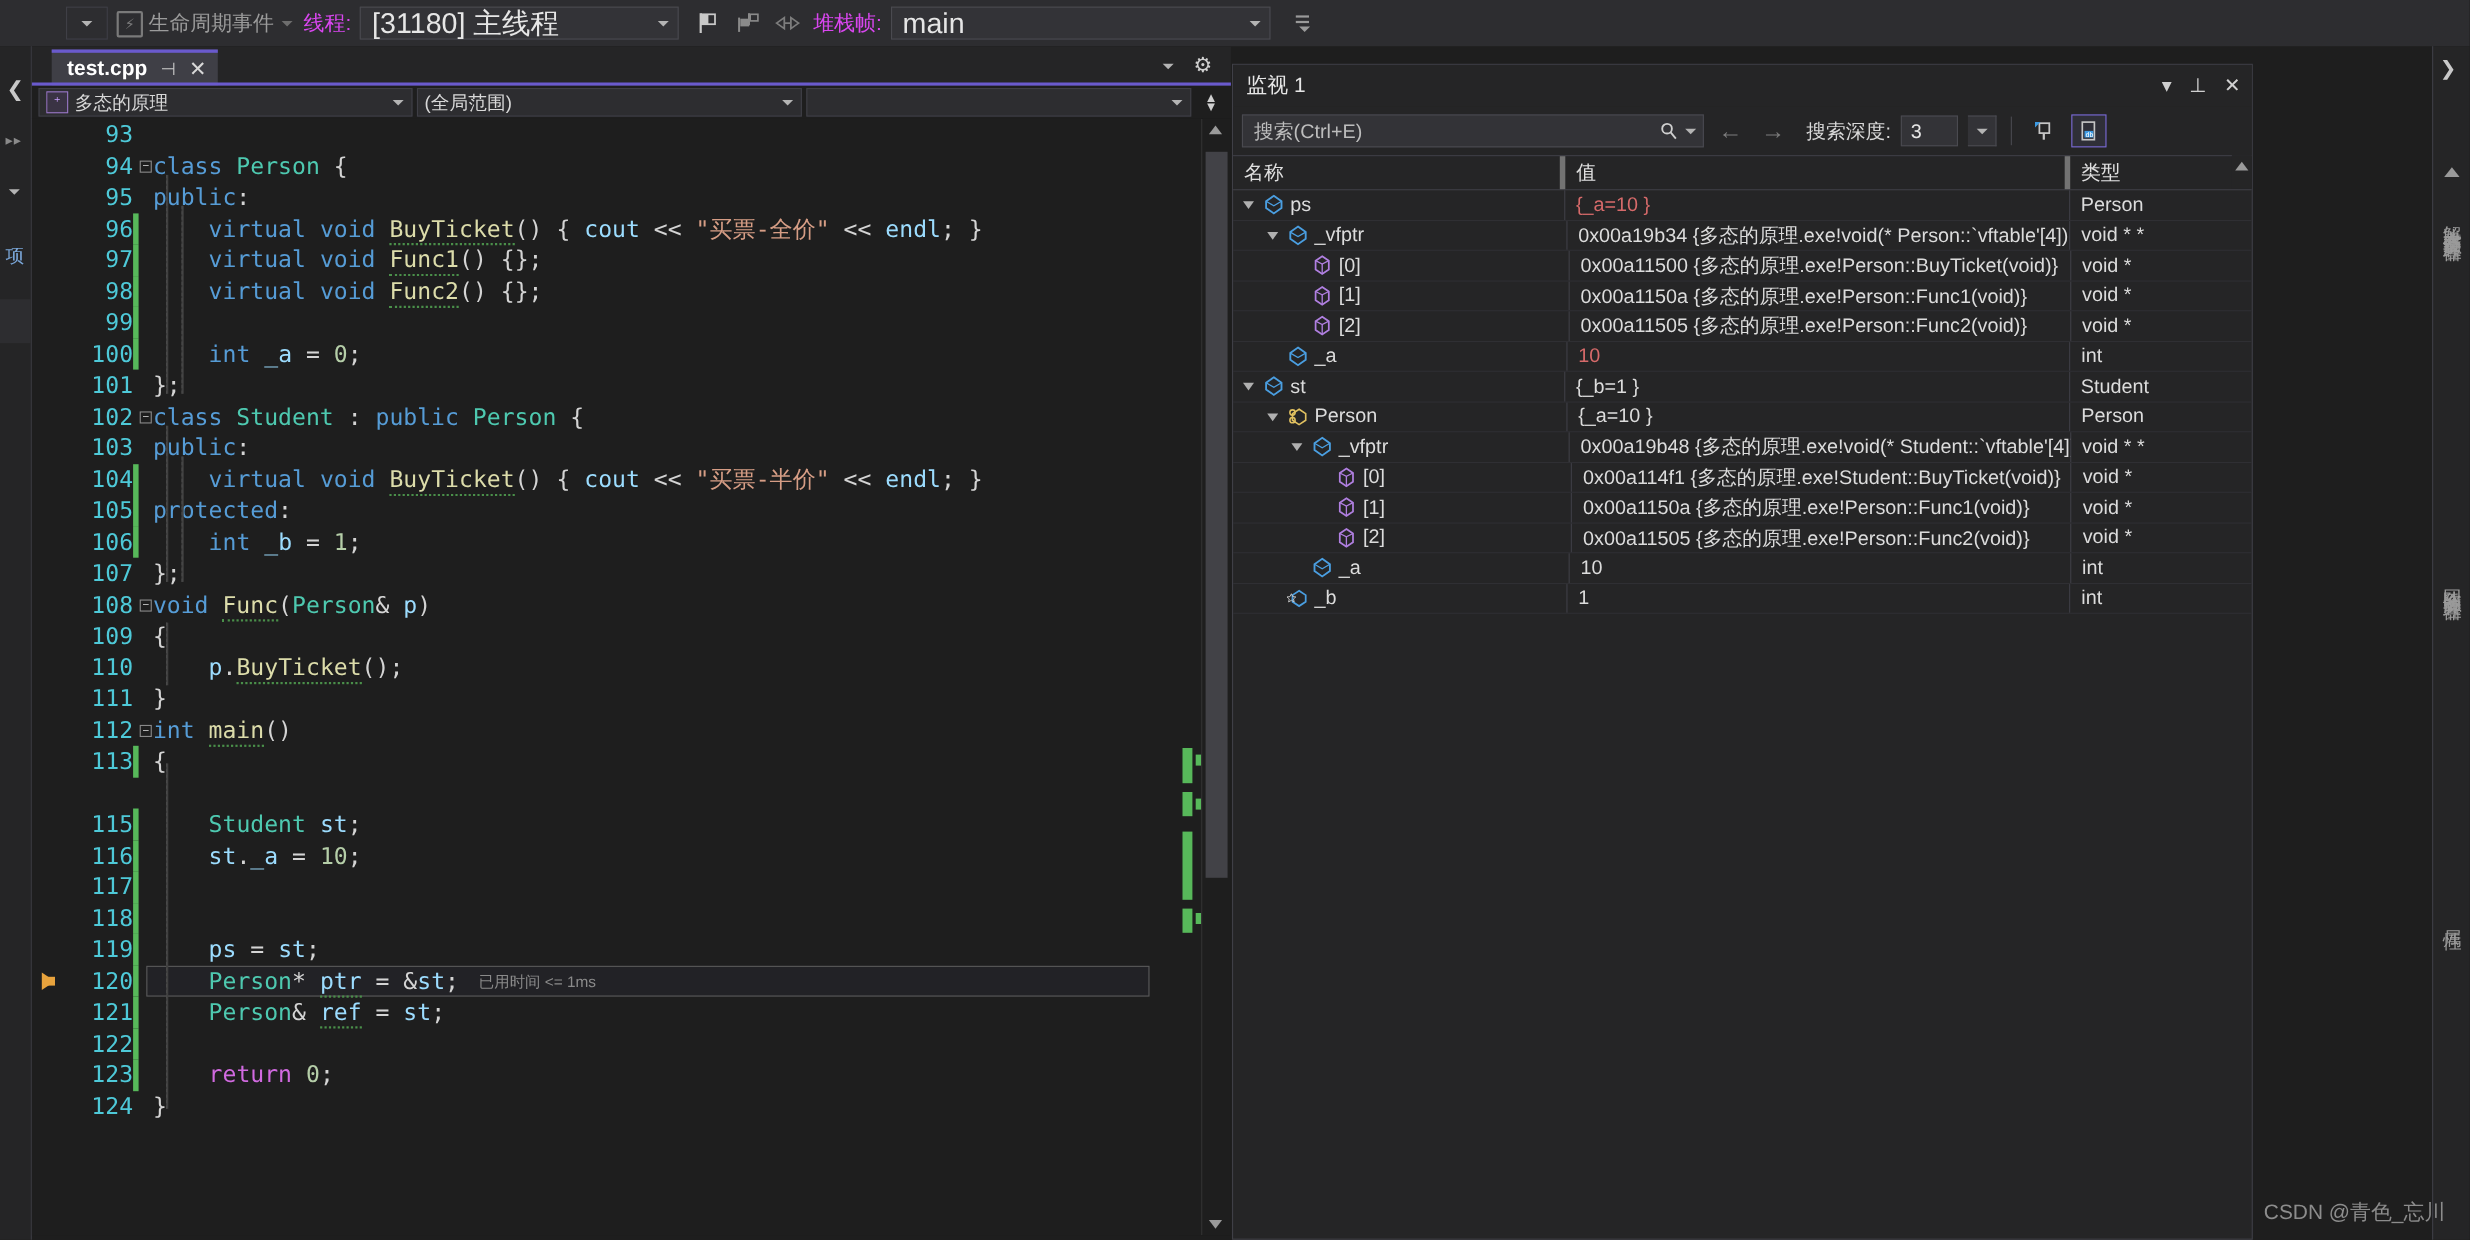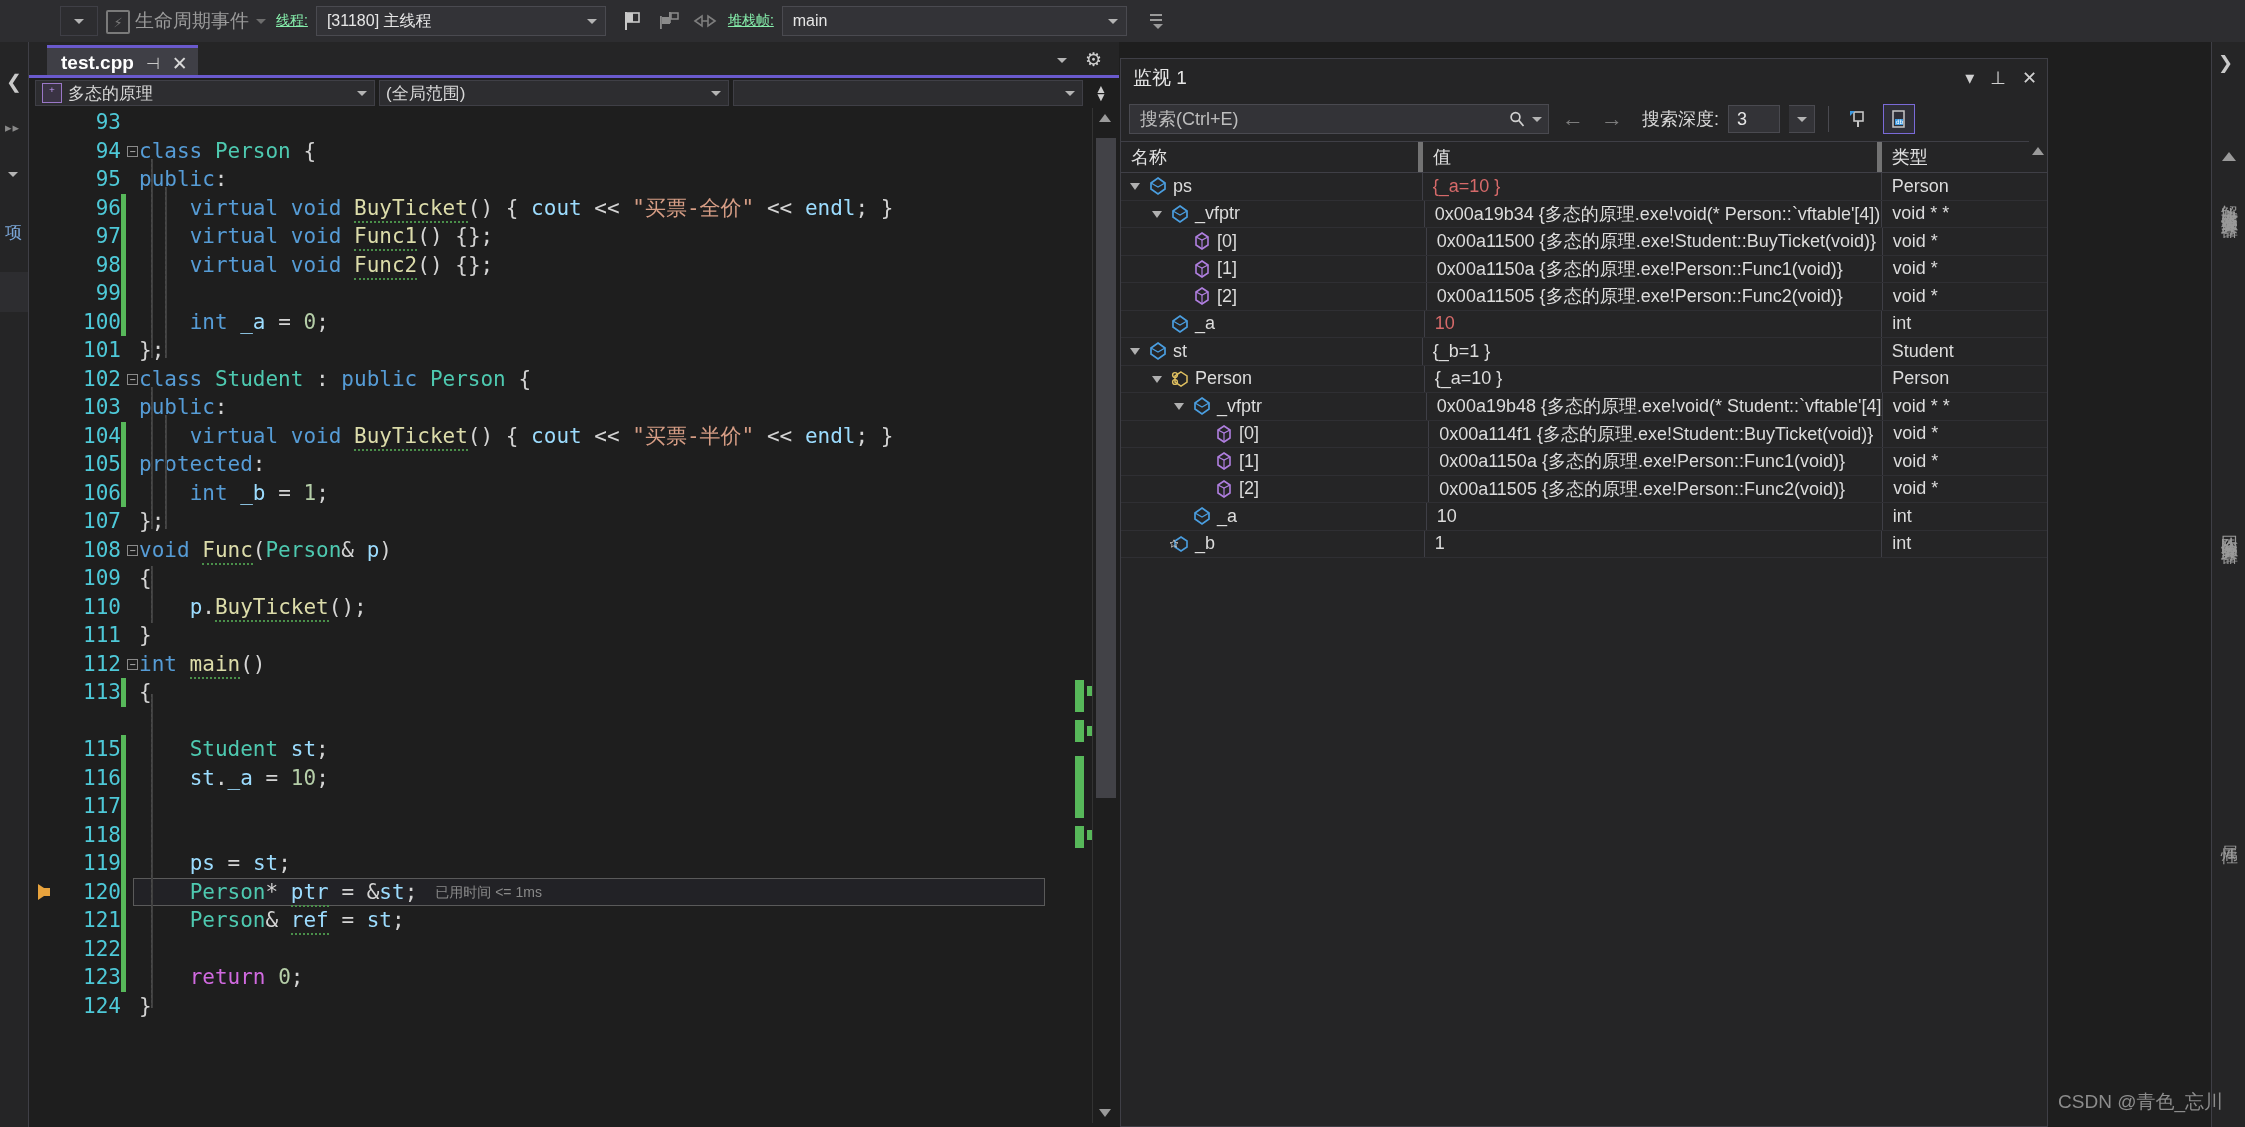--- a/index.html
+++ b/index.html
@@ -22,25 +22,25 @@
     display:flex;align-items:center;justify-content:center;margin-right:8px;
   }
   .caret{width:0;height:0;border-left:5px solid transparent;border-right:5px solid transparent;border-top:5px solid #b4b4b4;}
   .caret.dim{border-top-color:#6d6d6d;}
   .tb-item{display:flex;align-items:center;gap:7px;margin-right:10px;color:#9b9b9b;font-size:19px;}
   .tb-ico{width:22px;height:22px;position:relative;}
   .lifecycle-ico{
     width:20px;height:20px;border:2px solid #7a7a7a;border-radius:2px;
     display:flex;align-items:center;justify-content:center;font-size:13px;color:#7a7a7a;
   }
-  .tb-label{font-size:14px;color:#86efac;margin-right:8px;white-space:nowrap;text-decoration:underline;}
+  .tb-label{font-size:19px;color:#d946ef;margin-right:8px;white-space:nowrap;}
   .tb-select{
     height:30px;background:#333337;border:1px solid #4a4a50;
     display:flex;align-items:center;justify-content:space-between;
-    padding:0 8px 0 10px;color:#e6e6e6;font-size:16px;box-sizing:border-box;
+    padding:0 8px 0 10px;color:#e6e6e6;font-size:26px;box-sizing:border-box;
   }
   #thread-select{width:290px;margin-right:14px;}
   #frame-select{width:345px;margin-right:14px;}
   .flag-ico{width:26px;height:26px;margin-right:10px;position:relative;}
   .flag-ico svg{display:block;}
   .tb-end{display:flex;align-items:center;margin-left:6px;}
 
   
   .leftstrip{
     position:absolute;left:0;top:42px;width:28px;height:1085px;background:#252526;
@@ -511,21 +511,21 @@
             <div class="wcell name" style="padding-left:52px">
               <span class="tree-exp"></span>
               <svg class="vicon" viewBox="0 0 20 20">
                 <path d="M10 2 L16 6 L16 14 L10 18 L4 14 L4 6 Z" fill="none" stroke="#b07fe0" stroke-width="1.6"></path>
                 <path d="M4 6 L10 9 L16 6" fill="none" stroke="#b07fe0" stroke-width="1.2"></path>
                 <line x1="10" y1="9" x2="10" y2="18" stroke="#b07fe0" stroke-width="1.2"></line>
               </svg>
               <span>[0]</span>
             </div>
             <div class="wcell val">
-              <span>0x00a11500 {多态的原理.exe!Student::BuyTicket(void)}</span>
+              <span>0x00a11500 {多态的原理.exe!Person::BuyTicket(void)}</span>
             </div>
             <div class="wcell type">
               <span>void *</span>
             </div>
           </div>
           <div class="wrow">
             <div class="wcell name" style="padding-left:52px">
               <span class="tree-exp"></span>
               <svg class="vicon" viewBox="0 0 20 20">
                 <path d="M10 2 L16 6 L16 14 L10 18 L4 14 L4 6 Z" fill="none" stroke="#b07fe0" stroke-width="1.6"></path>

